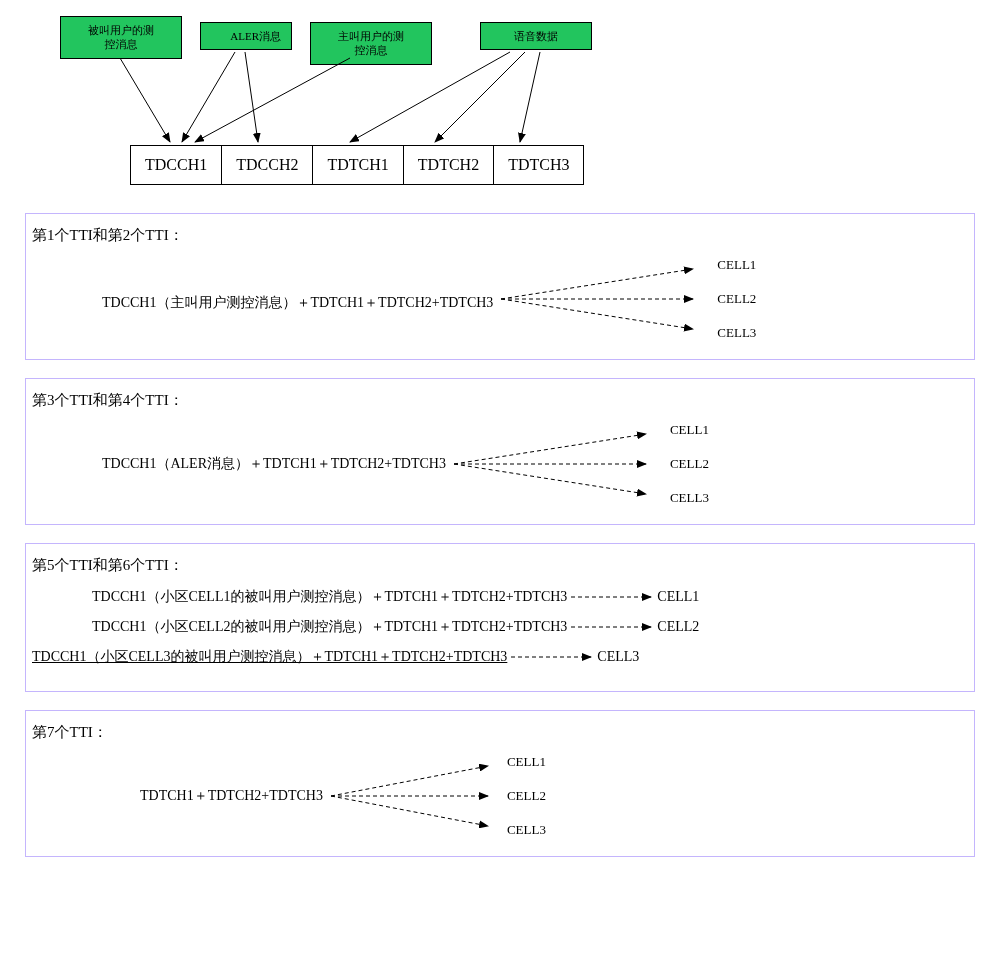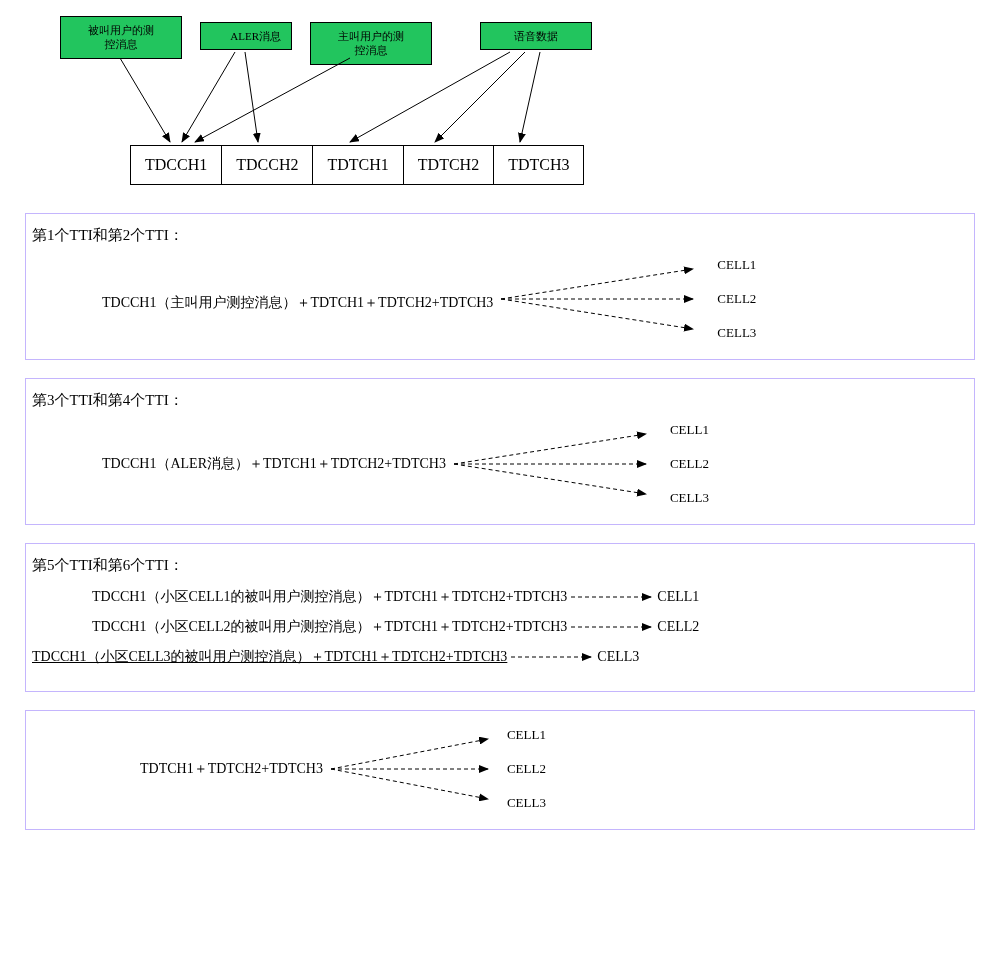--- a/index.html
+++ b/index.html
@@ -222,20 +222,21 @@
           </marker>
         </defs>
         <line x1="4" y1="10" x2="84" y2="10" stroke="#000" stroke-dasharray="4,3" marker-end="url(#ah3c)"></line>
       </svg>
       <span>CELL3</span>
     </div>
   </div>
 </div>
 
 <div class="panel">
+  <div class="panel-title">第7个TTI：</div>
   <div class="panel-body">
     <div class="line-row">
       <span class="expr" style="margin-left:108px;">TDTCH1＋TDTCH2+TDTCH3</span>
       <svg class="fan-svg" style="width:180px;" viewBox="0 0 180 80">
         <defs>
           <marker id="ah4" markerWidth="10" markerHeight="8" refX="9" refY="4" orient="auto">
             <path d="M0,0 L10,4 L0,8 Z" fill="#000"></path>
           </marker>
         </defs>
         <line x1="8" y1="40" x2="165" y2="10" stroke="#000" stroke-dasharray="4,3" marker-end="url(#ah4)"></line>

